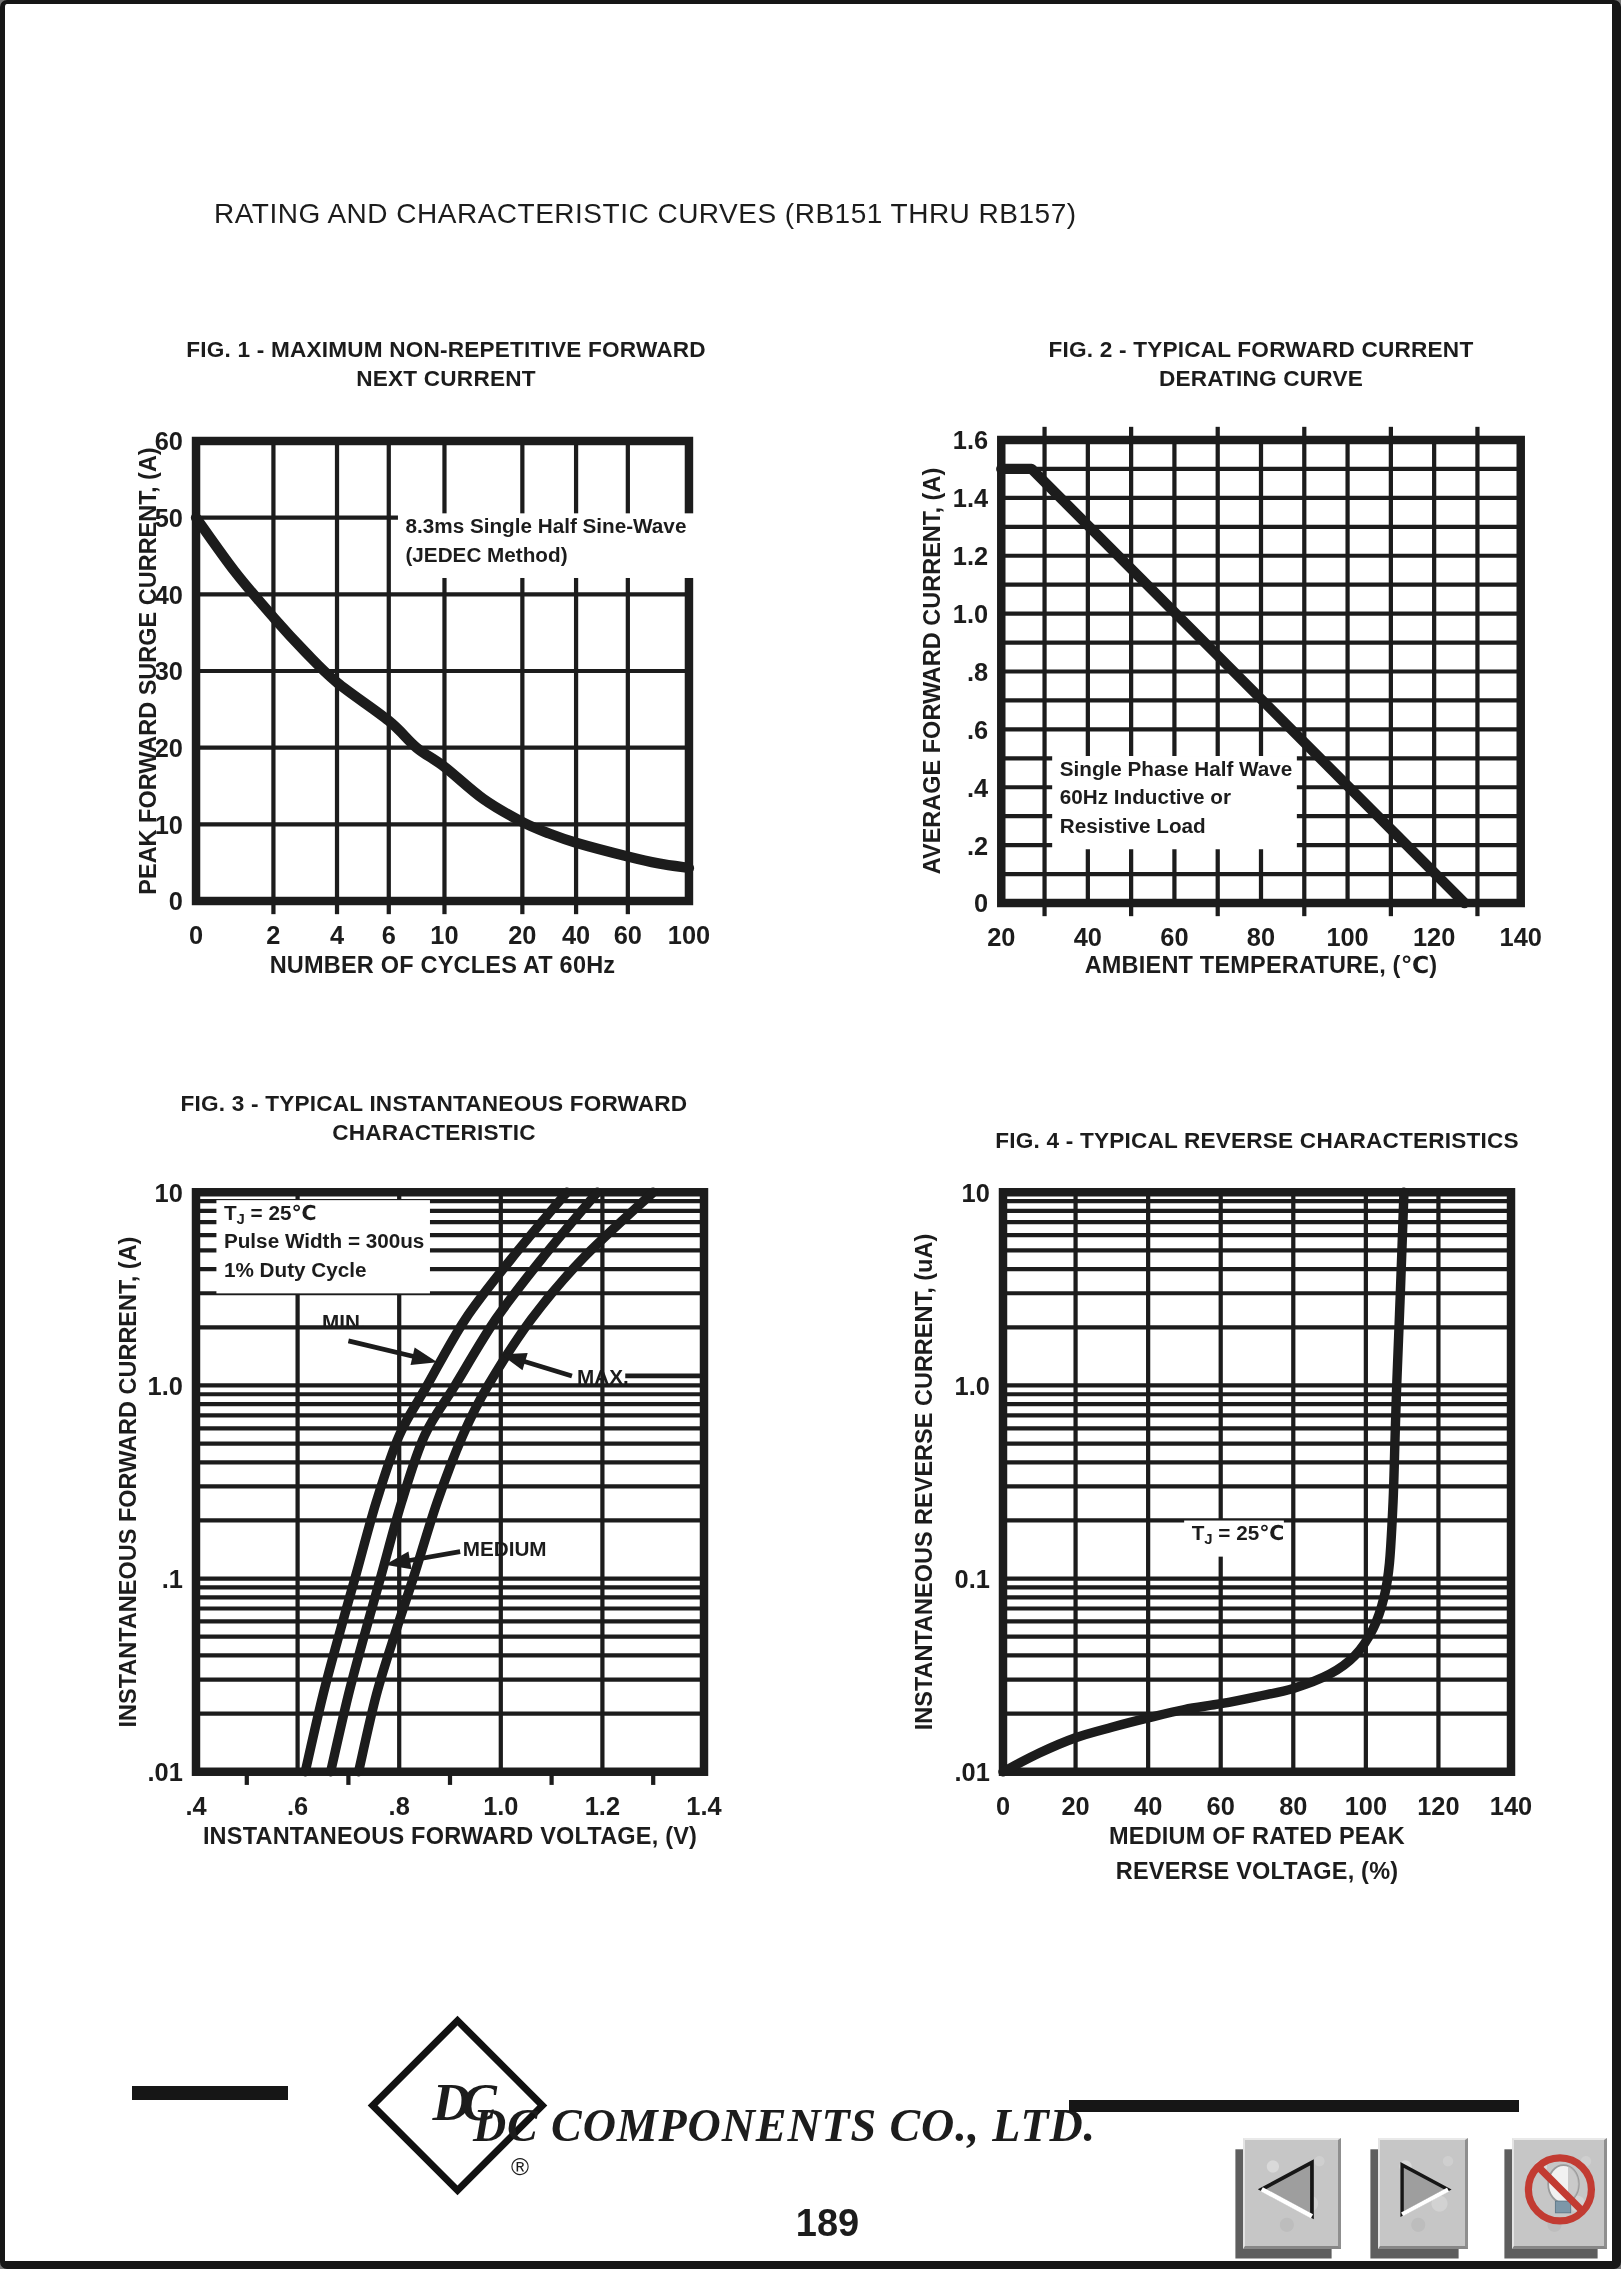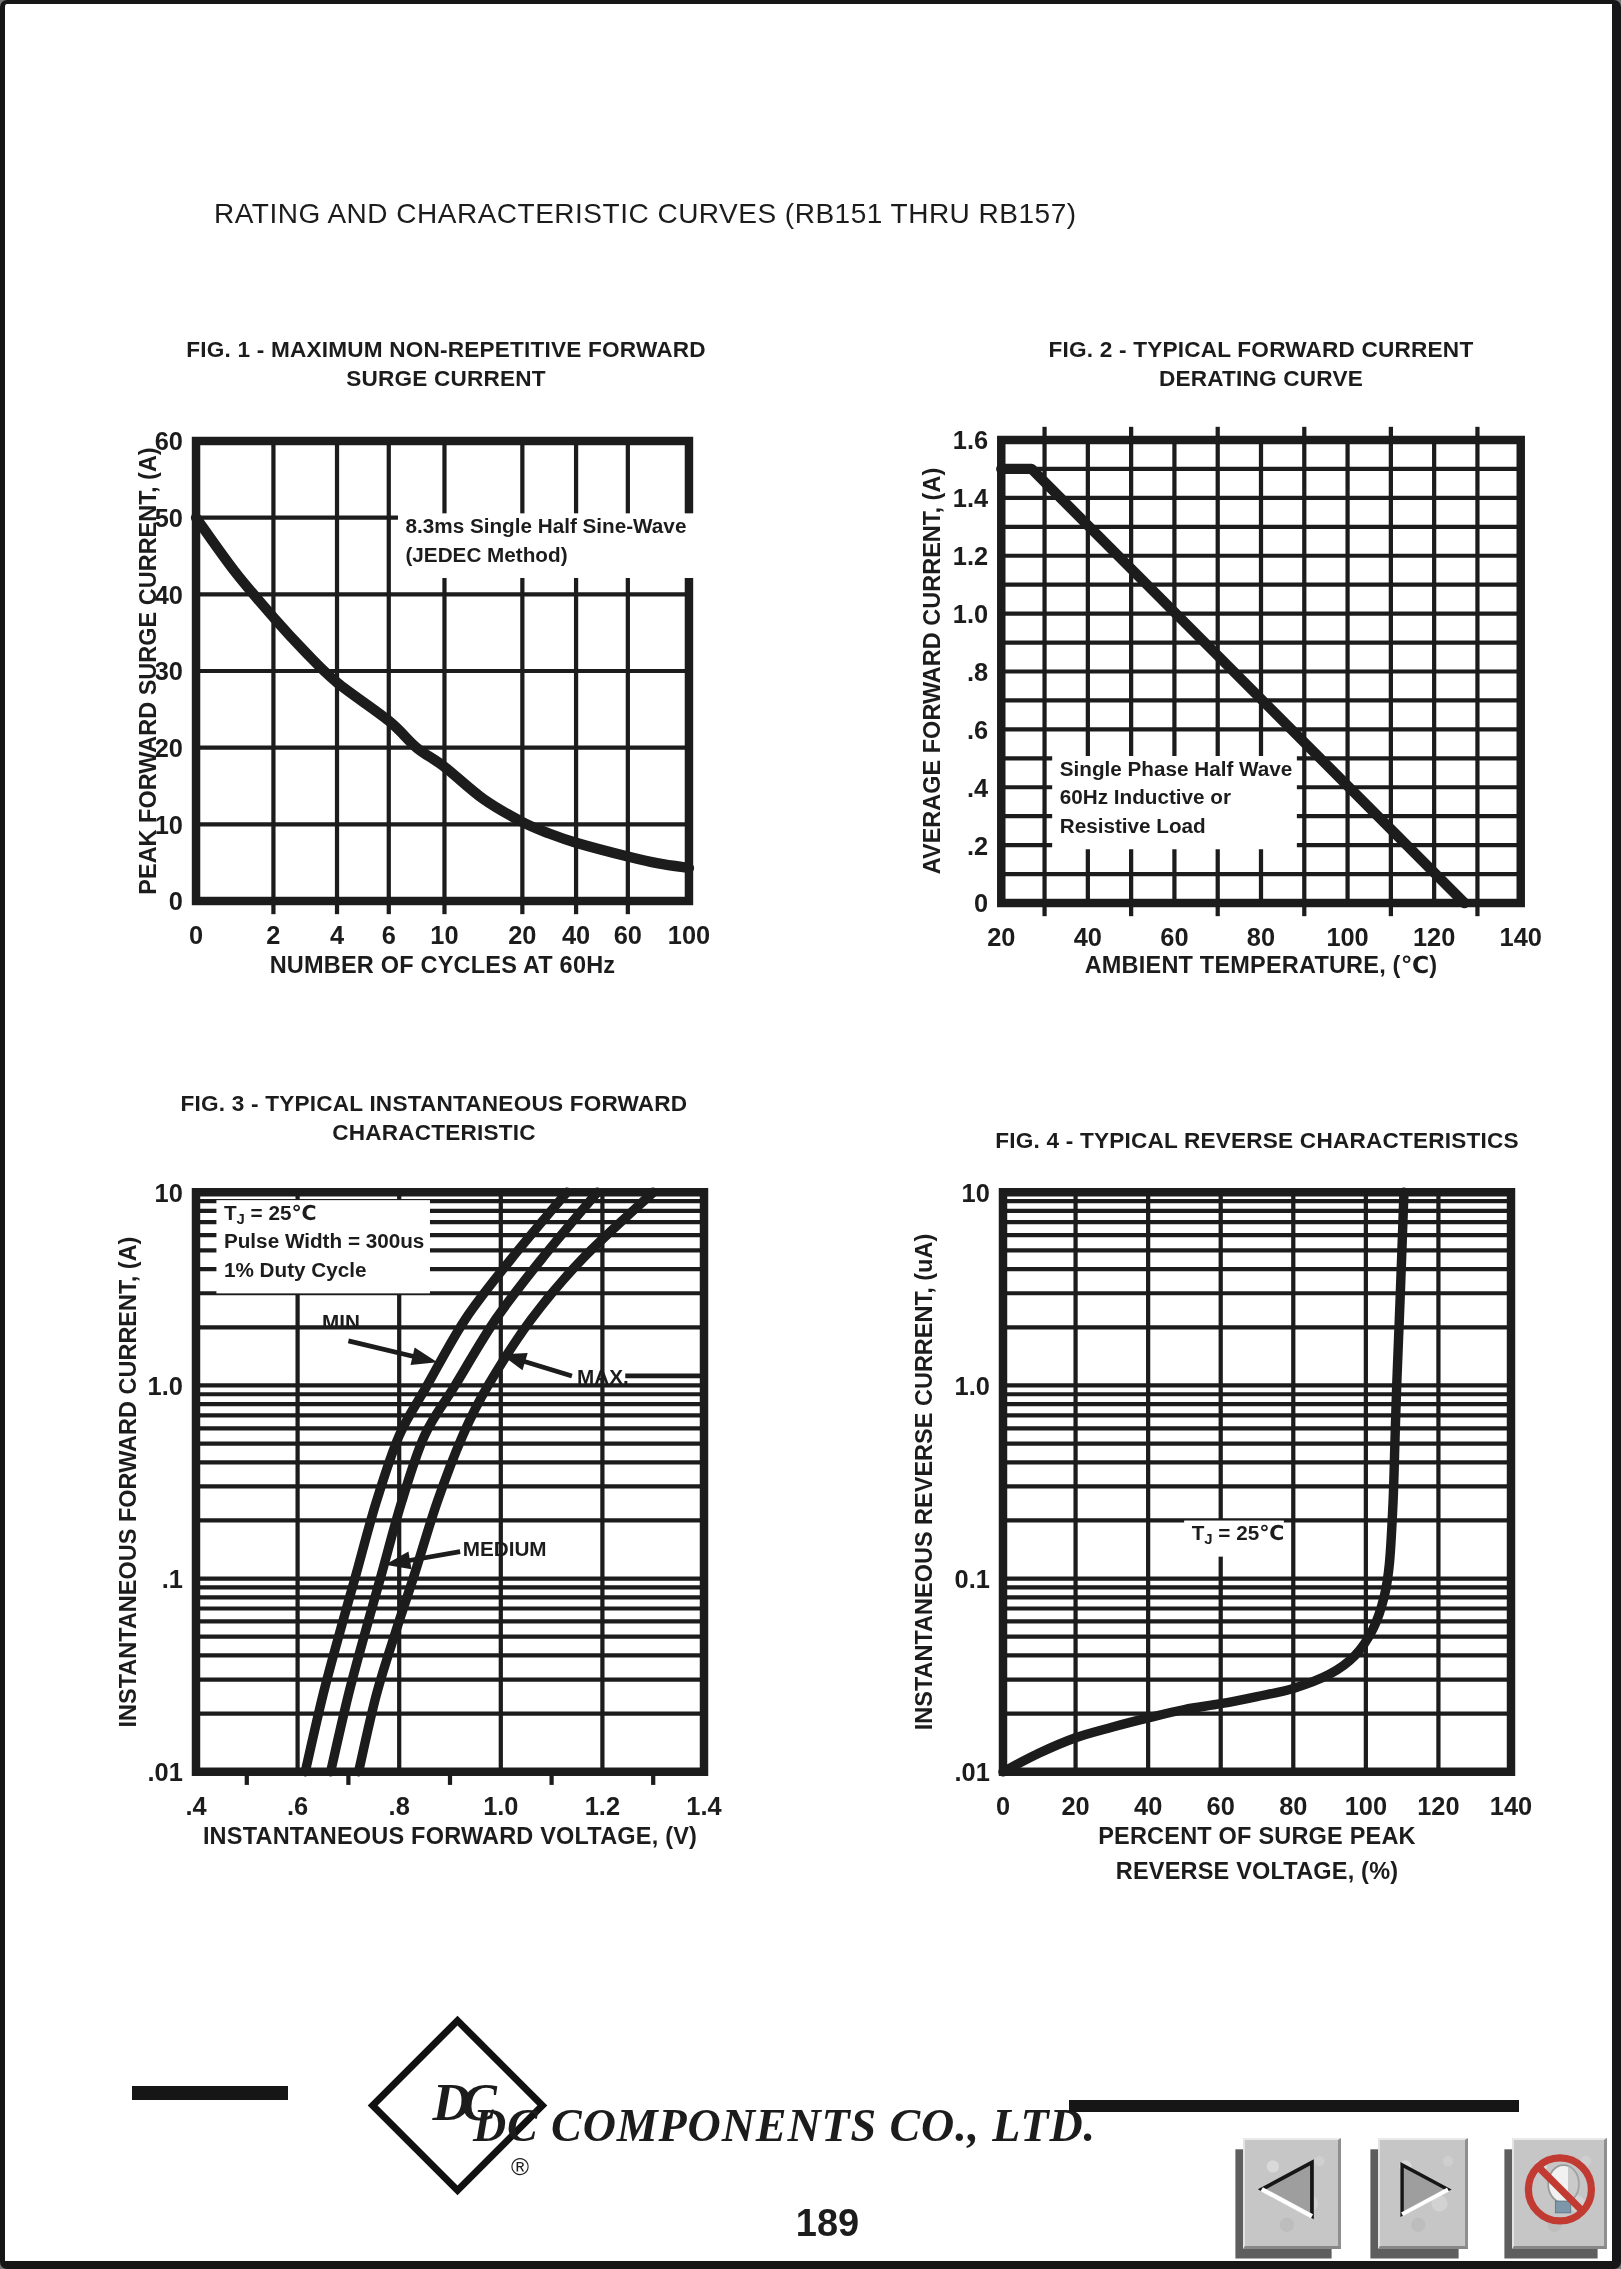--- a/index.html
+++ b/index.html
@@ -59,21 +59,21 @@
 </style>
 </head>
 <body>
 
 <div id="page">
 
   <div class="abs main-title">RATING AND CHARACTERISTIC CURVES (RB151 THRU RB157)</div>
 
   <div class="abs fig-title fig1-title">
     <div>FIG. 1 - MAXIMUM NON-REPETITIVE FORWARD</div>
-    <div>SURGE CURRENT</div>
+    <div>NEXT CURRENT</div>
   </div>
   <div class="abs axis-y fig1-yl">PEAK FORWARD SURGE CURRENT, (A)</div>
   <svg class="chart" viewBox="0 0 524 489" style="left: 191px; top: 437px; width: 493px; height: 460px;">
       <line x1="82.268" y1="0" x2="82.268" y2="489" stroke="#1c1c1c" stroke-width="4.5"></line>
       <line x1="149.86399999999998" y1="0" x2="149.86399999999998" y2="489" stroke="#1c1c1c" stroke-width="4.5"></line>
       <line x1="204.88400000000001" y1="0" x2="204.88400000000001" y2="489" stroke="#1c1c1c" stroke-width="4.5"></line>
       <line x1="264.096" y1="0" x2="264.096" y2="489" stroke="#1c1c1c" stroke-width="4.5"></line>
       <line x1="346.88800000000003" y1="0" x2="346.88800000000003" y2="489" stroke="#1c1c1c" stroke-width="4.5"></line>
       <line x1="404.004" y1="0" x2="404.004" y2="489" stroke="#1c1c1c" stroke-width="4.5"></line>
       <line x1="459.024" y1="0" x2="459.024" y2="489" stroke="#1c1c1c" stroke-width="4.5"></line>
@@ -302,21 +302,21 @@
       <text x="462.85714285714283" y="662" text-anchor="middle" font-size="27" font-weight="700" fill="#1c1c1c">120</text>
       <text x="540" y="662" text-anchor="middle" font-size="27" font-weight="700" fill="#1c1c1c">140</text>
       <text x="-14" y="10" text-anchor="end" font-size="27" font-weight="700" fill="#1c1c1c">10</text>
       <text x="-14" y="215.33333333333331" text-anchor="end" font-size="27" font-weight="700" fill="#1c1c1c">1.0</text>
       <text x="-14" y="420.66666666666663" text-anchor="end" font-size="27" font-weight="700" fill="#1c1c1c">0.1</text>
       <text x="-14" y="626" text-anchor="end" font-size="27" font-weight="700" fill="#1c1c1c">.01</text>
       <rect x="192.57142857142858" y="348.97574481202525" width="106" height="38.36" fill="#ffffff"></rect>
       <text x="200.57142857142858" y="369.87574481202523" font-size="22" font-weight="700" fill="#1c1c1c"><tspan>T</tspan><tspan dy="3.96" font-size="15.84">J</tspan><tspan dy="-3.96"> = 25℃</tspan></text>
     </svg>
   <div class="abs axis-x fig4-xl">
-    <div>PERCENT OF SURGE PEAK</div>
+    <div>MEDIUM OF RATED PEAK</div>
     <div>REVERSE VOLTAGE, (%)</div>
   </div>
 
   <div class="abs bar bar-left"></div>
   <div class="abs logo-diamond"></div>
   <div class="abs logo-dc">DC</div>
   <div class="abs logo-r">®</div>
   <div class="abs company">DC COMPONENTS CO., LTD.</div>
   <div class="abs bar bar-right"></div>
   <div class="abs page-num">189</div>

